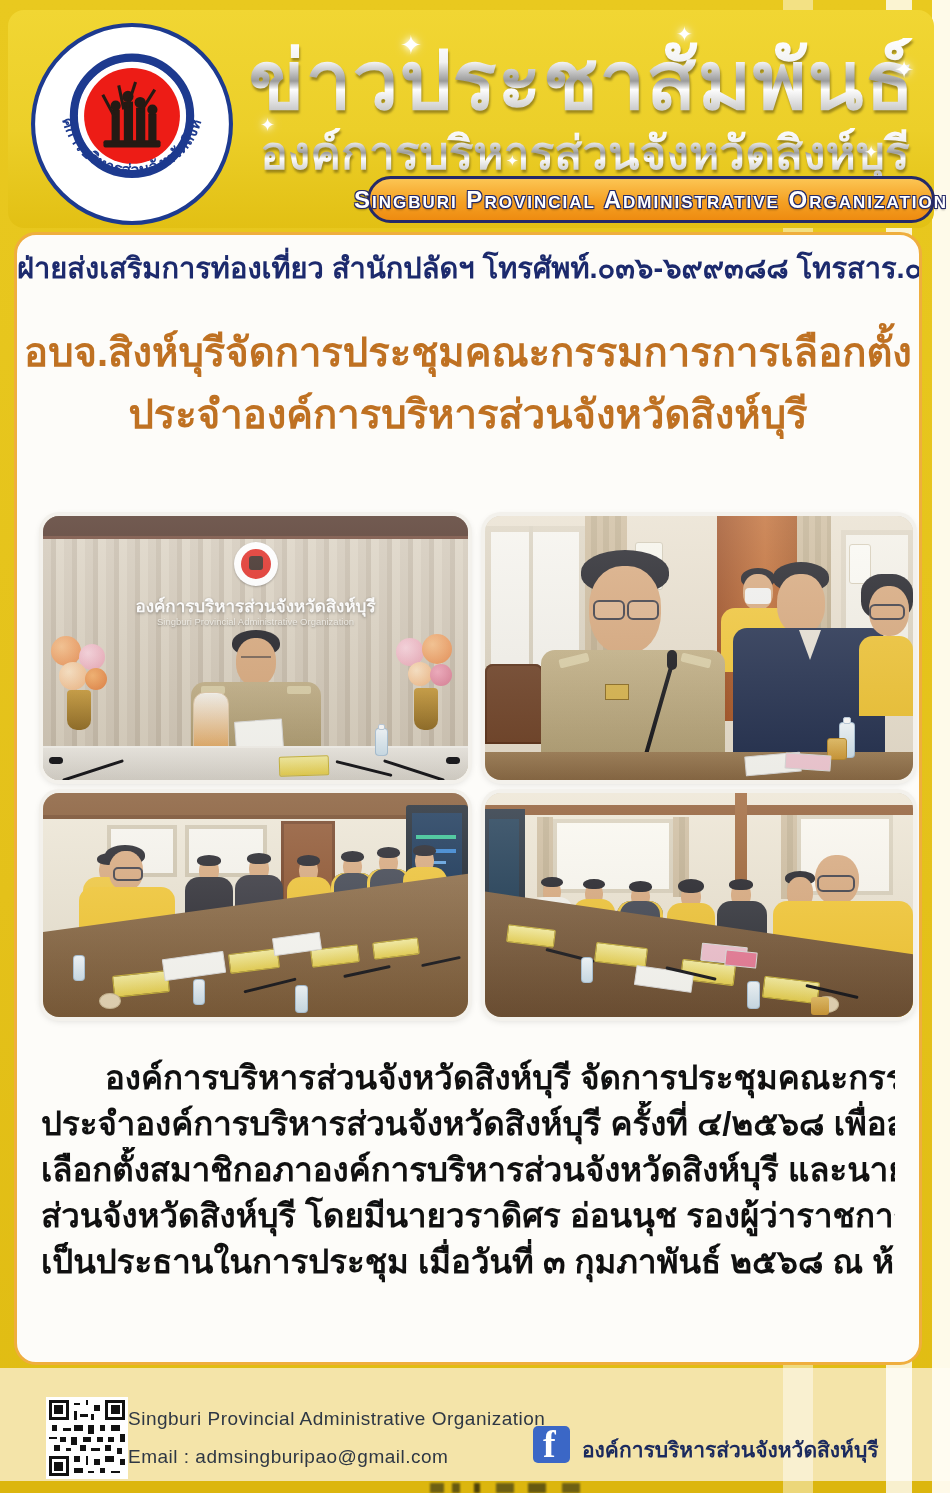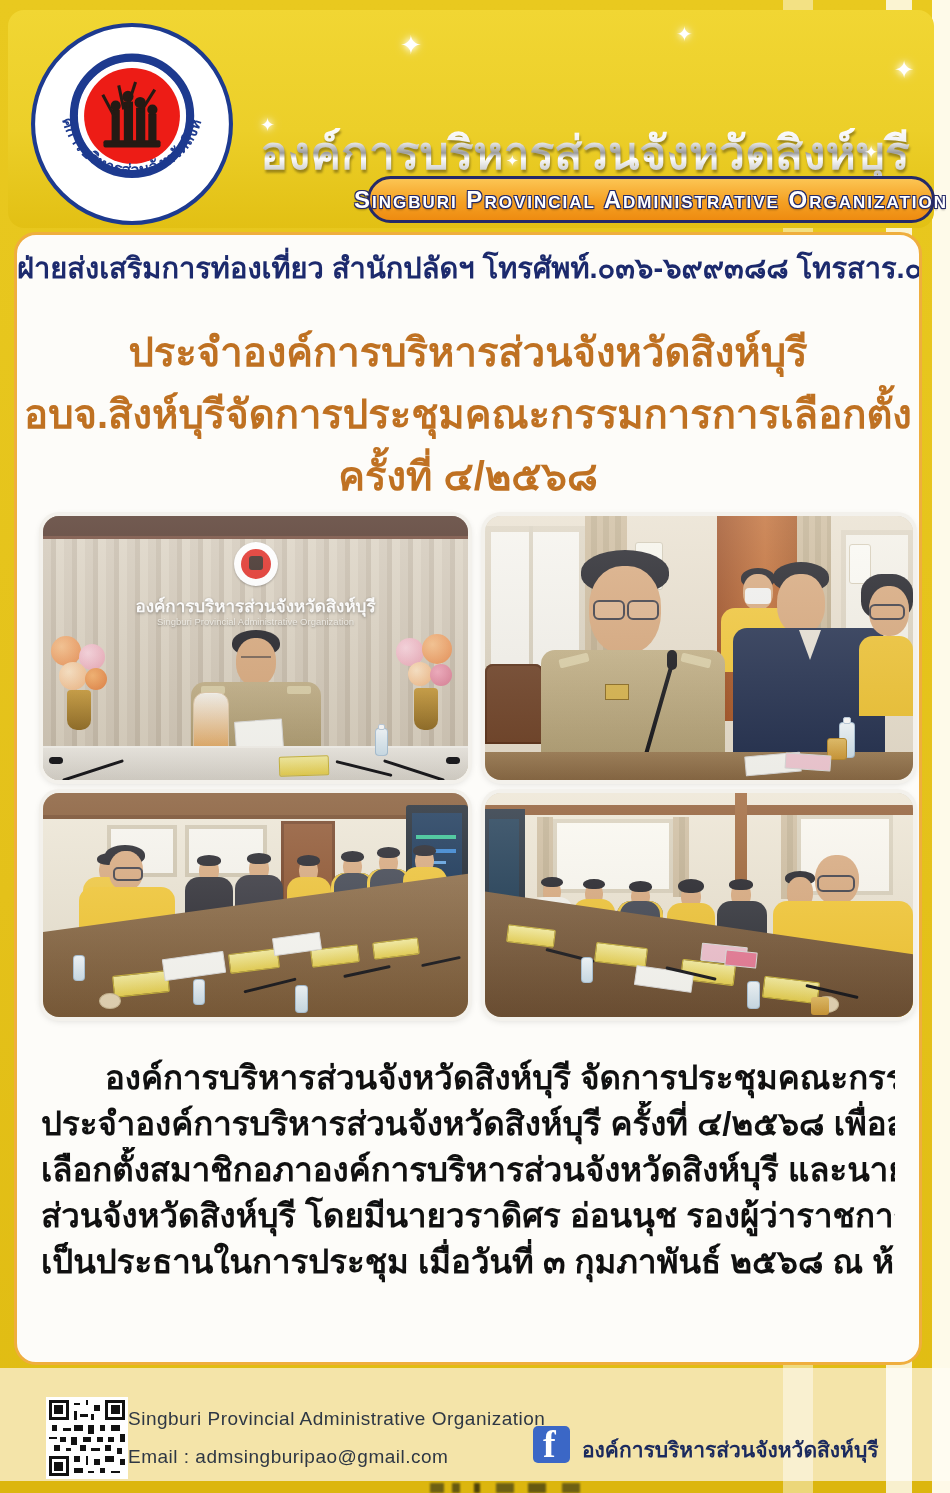--- a/index.html
+++ b/index.html
@@ -104,35 +104,35 @@
     </text>
   </svg>
 
   <span class="sparkle" style="left:392px;top:20px;font-size:26px"></span>
   <span class="sparkle" style="left:668px;top:12px;font-size:20px"></span>
   <span class="sparkle" style="left:886px;top:46px;font-size:24px"></span>
   <span class="sparkle" style="left:252px;top:104px;font-size:18px"></span>
   <span class="sparkle" style="left:498px;top:142px;font-size:15px"></span>
   <span class="sparkle" style="left:856px;top:132px;font-size:17px"></span>
 
+  <div class="metallic" style="position:absolute;left:228px;right:6px;top:28px;font-size:82px;line-height:86px">ข่าวประชาสัมพันธ์</div>
   <div class="metallic" style="position:absolute;left:228px;right:0;top:116px;font-size:46px;line-height:54px;letter-spacing:0">องค์การบริหารส่วนจังหวัดสิงห์บุรี</div>
 </div>
 
 <div class="en-banner">
   <span>Singburi Provincial Administrative Organization</span>
 </div>
 
 <div class="content-panel">
 
   <div class="contact">ฝ่ายส่งเสริมการท่องเที่ยว สำนักปลัดฯ  โทรศัพท์.๐๓๖-๖๙๙๓๘๘ โทรสาร.๐๓๖-๕๒๐๐๓๐</div>
 
   <div class="headline">
+    <div>อบจ.สิงห์บุรีจัดการประชุมคณะกรรมการการเลือกตั้ง</div>
     <div>ประจำองค์การบริหารส่วนจังหวัดสิงห์บุรี</div>
-    <div>อบจ.สิงห์บุรีจัดการประชุมคณะกรรมการการเลือกตั้ง</div>
-    <div>ครั้งที่ ๔/๒๕๖๘</div>
   </div>
 
   <div class="photo" style="left:26px;top:281px;width:425px;height:264px">
     <div class="ab curtain1" style="inset:0"></div>
     <div class="ab" style="left:0;top:0;right:0;height:20px;background:#4a2c20;border-bottom:3px solid #6b4030"></div>
     <div class="ab" style="left:50%;top:26px;width:44px;height:44px;margin-left:-22px;background:#fff;border-radius:50%;box-shadow:0 1px 2px rgba(0,0,0,.3)">
       <div class="ab" style="left:7px;top:7px;width:30px;height:30px;background:#e0241c;border-radius:50%"></div>
       <div class="ab" style="left:15px;top:14px;width:14px;height:14px;background:#33201a;border-radius:3px"></div>
     </div>
     <div class="ab" style="left:0;right:0;top:76px;text-align:center;color:#fff;font-weight:bold;font-size:17px;text-shadow:0 1px 3px rgba(0,0,0,.45);white-space:nowrap">องค์การบริหารส่วนจังหวัดสิงห์บุรี</div>

